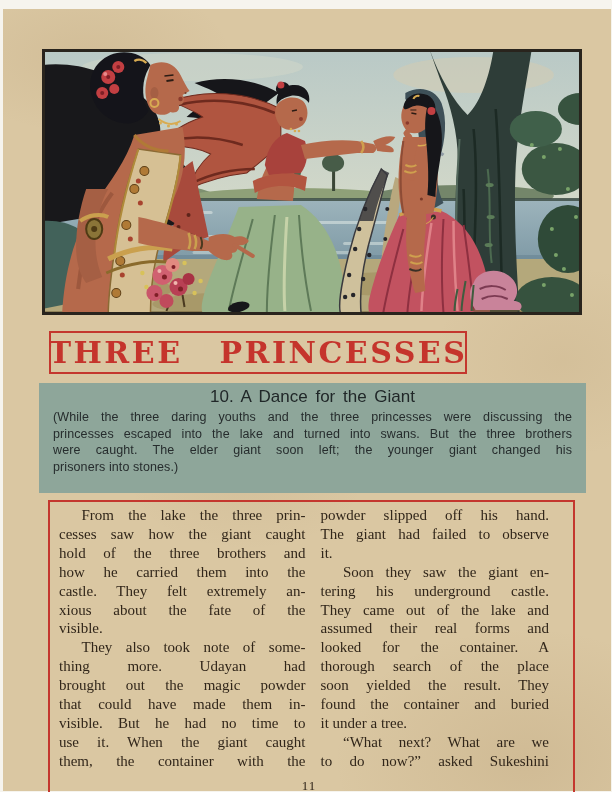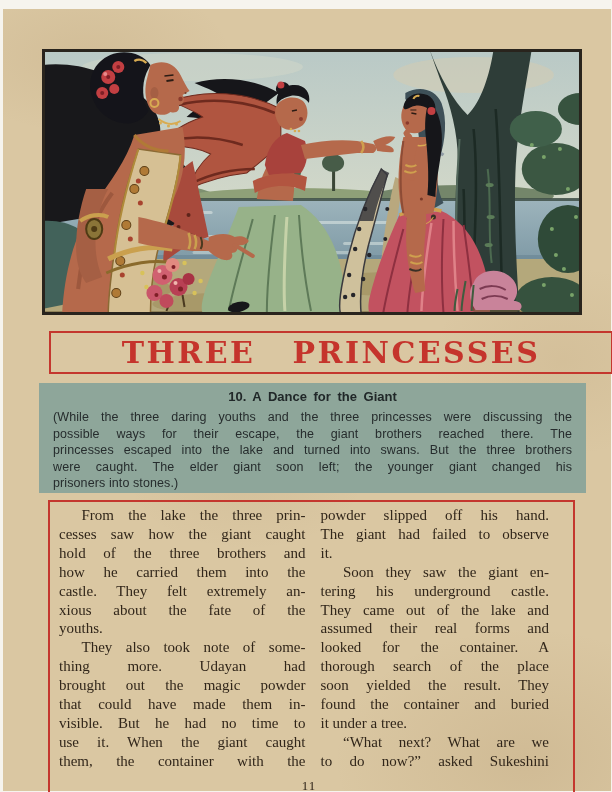--- a/index.html
+++ b/index.html
@@ -15,37 +15,37 @@
       radial-gradient(ellipse 320px 220px at 86% 96%, rgba(140,105,60,.13), transparent 60%),
       radial-gradient(ellipse 220px 160px at 92% 45%, rgba(150,115,70,.09), transparent 60%),
       radial-gradient(ellipse 200px 120px at 40% 60%, rgba(120,90,50,.06), transparent 60%),
       #dac7a2;
   }
   .illus{
     position:absolute;left:39px;top:40px;width:540px;height:266px;
   }
   .illus svg{display:block;width:100%;height:100%;}
   .title-box{
-    position:absolute;left:46px;top:322px;width:564px;height:43px;
+    position:absolute;left:46px;top:322px;width:418px;height:43px;
     border:2px solid #c4372e;box-sizing:border-box;
     display:flex;align-items:center;justify-content:center;
   }
   .title-box h1{
     margin:0;font-family:"DejaVu Serif", serif;font-weight:bold;
     font-size:30px;line-height:36px;color:#c5342c;
     letter-spacing:2.5px;word-spacing:24px;white-space:nowrap;
   }
   .teal-panel{
     position:absolute;left:36px;top:374px;width:547px;height:110px;
     background:#8ea69a;box-sizing:border-box;
     padding:5px 14px 0 14px;
     font-family:"Liberation Sans", sans-serif;color:#232a2b;
   }
   .chapter{
-    text-align:center;font-weight:bold;font-size:13px;line-height:18px;
+    text-align:center;font-weight:normal;font-size:17px;line-height:18px;
     word-spacing:3px;margin-bottom:3px;color:#202728;
   }
   .intro{
     font-size:12.5px;font-weight:normal;line-height:16.6px;color:#262c2d;
     letter-spacing:.1px;
   }
   .story-box{
     position:absolute;left:45px;top:491px;width:527px;height:341px;
     border:2px solid #c4372e;box-sizing:border-box;
     display:flex;overflow:hidden;
@@ -359,38 +359,37 @@
 
   <div class="title-box">
     <h1>THREE PRINCESSES</h1>
   </div>
 
   <div class="teal-panel">
     <div class="chapter">10.  A Dance for the Giant</div>
     <div class="intro">
         <div class="para">
           <div class="tline just">(While the three daring youths and the three princesses were discussing the</div>
-          <div class="tline just">possible ways for their escape, the giant brothers reached there.  The</div>
           <div class="tline just">princesses escaped into the lake and turned into swans. But the three brothers</div>
           <div class="tline just">were caught. The elder giant soon left; the younger giant changed his</div>
           <div class="tline">prisoners into stones.)</div>
         </div>
       </div>
   </div>
 
   <div class="story-box">
     <div class="col left">
         <div class="para">
           <div class="tline just ind1">From the lake the three prin-</div>
           <div class="tline just">cesses saw how the giant caught</div>
           <div class="tline just">hold of the three brothers and</div>
           <div class="tline just">how he carried them into the</div>
           <div class="tline just">castle.  They felt extremely an-</div>
           <div class="tline just">xious about the fate of the</div>
-          <div class="tline">youths.</div>
+          <div class="tline">visible.</div>
         </div>
         <div class="para">
           <div class="tline just ind1">They also took note of some-</div>
           <div class="tline just">thing more.  Udayan had</div>
           <div class="tline just">brought out the magic powder</div>
           <div class="tline just">that could have made them in-</div>
           <div class="tline just">visible.  But he had no time to</div>
           <div class="tline just">use it.  When the giant caught</div>
           <div class="tline just">them, the container with the</div>
         </div>

